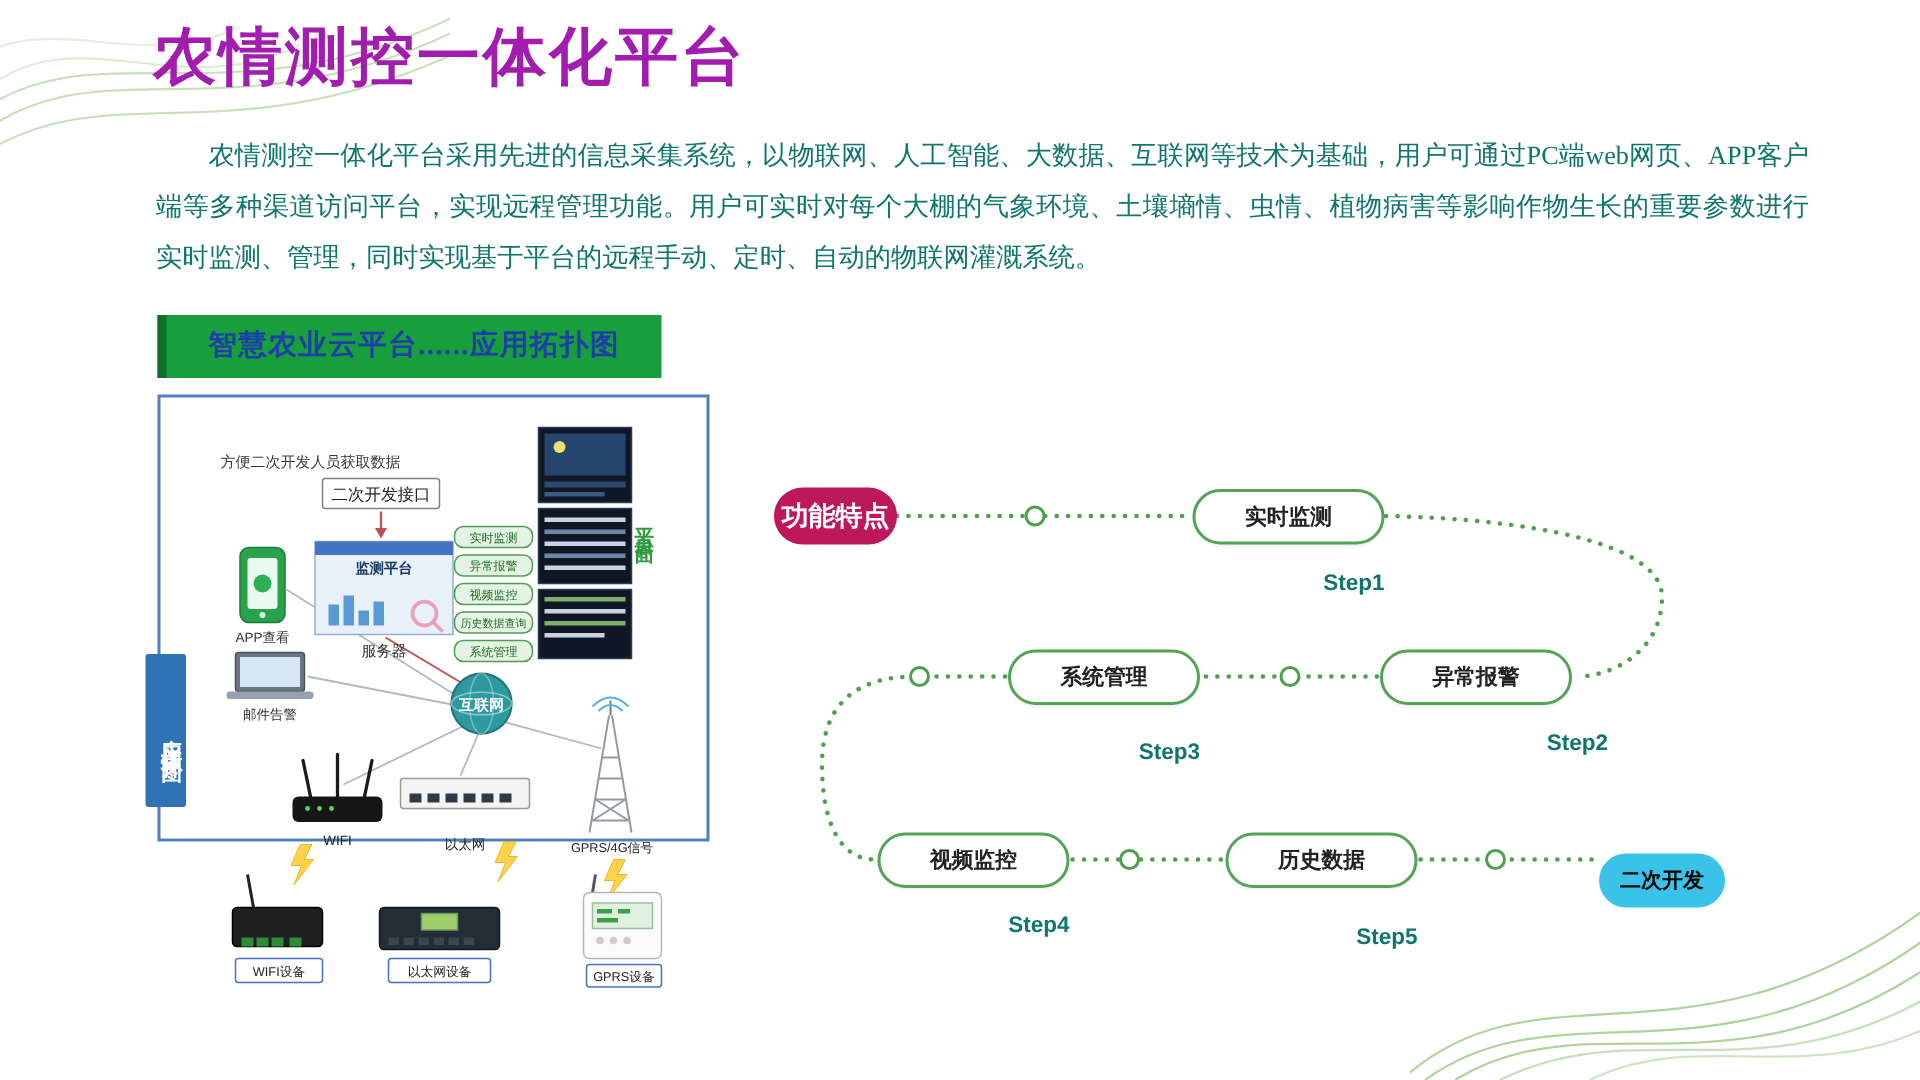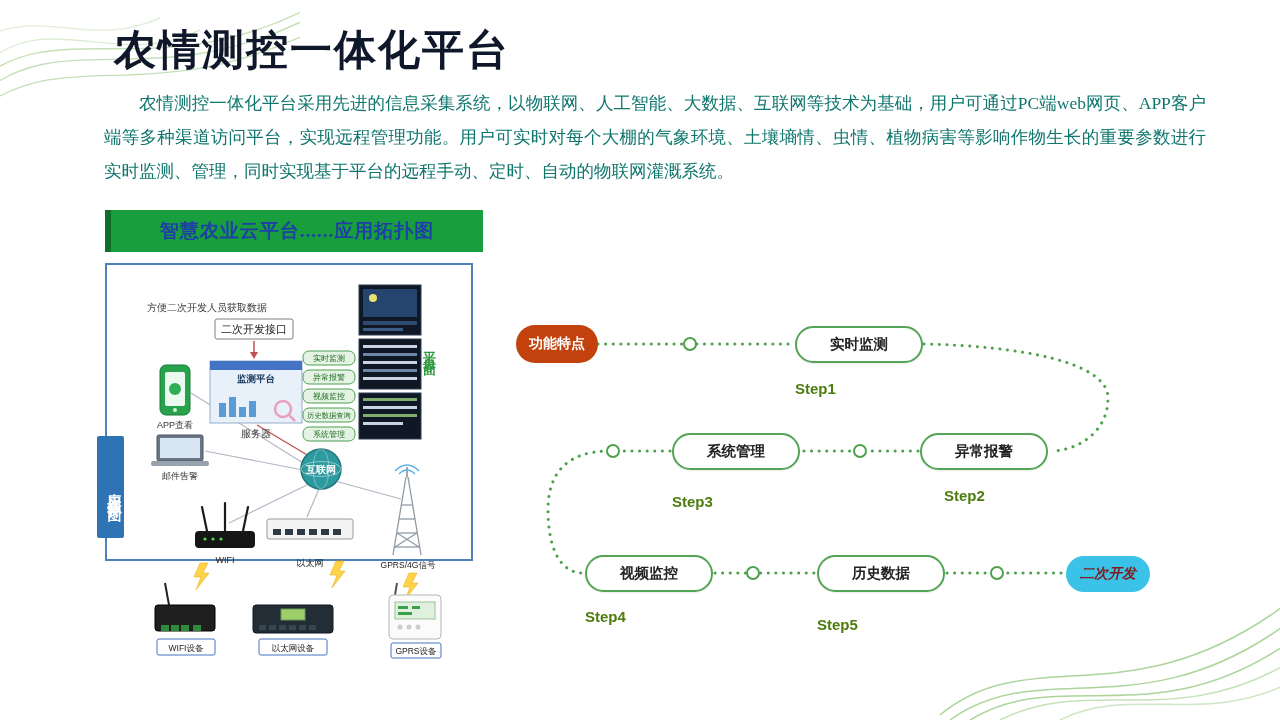--- a/index.html
+++ b/index.html
@@ -2,29 +2,29 @@
 <html><head>
 <meta charset="utf-8">
 <style>
   html,body{margin:0;padding:0;background:#fff;}
   .slide{position:relative;width:1280px;height:720px;background:#ffffff;overflow:hidden;
          font-family:"Liberation Sans",sans-serif;}
   .deco{position:absolute;pointer-events:none;}
   .deco-tl{left:0;top:0;}
   .deco-br{right:0;bottom:0;}
 
-  .title{position:absolute;left:102px;top:10px;margin:12px;
-         font-family:"Liberation Serif",serif;font-size:42px;font-weight:bold;color:#0f172a;
+  .title{position:absolute;left:102px;top:10px;margin:0;
+         font-family:"Liberation Serif",serif;font-size:42px;font-weight:bold;color:#a21caf;
          letter-spacing:2px;}
 
   .intro{position:absolute;left:104px;top:86px;width:1102px;margin:0;
          font-family:"Liberation Serif",serif;font-size:17.5px;line-height:34px;
          color:#0f766e;text-indent:2em;text-align:justify;}
 
-  .topo-header{position:absolute;left:105px;top:210px;width:378px;height:42px;box-sizing:border-box;
+  .topo-header{position:absolute;left:105px;top:210px;width:336px;height:42px;box-sizing:border-box;
          background:#189e3c;border-left:6px solid #0e6e2a;
          color:#1e3fa8;font-family:"Liberation Serif",serif;font-weight:bold;font-size:19px;
          text-align:center;line-height:42px;letter-spacing:1px;}
 
   .topo-box{position:absolute;left:105px;top:263px;width:368px;height:298px;box-sizing:border-box;
          border:2px solid #4f81bd;background:#fff;}
   .topo-svg{position:absolute;left:0;top:0;width:364px;height:414px;}
 
   .v-label{writing-mode:vertical-rl;text-orientation:upright;}
   .platform-ui{position:absolute;left:313px;top:76px;font-size:13px;font-weight:bold;
@@ -32,23 +32,23 @@
   .side-label{position:absolute;left:97px;top:436px;width:27px;height:102px;box-sizing:border-box;
          background:#2e74b5;color:#fff;font-size:14px;font-weight:bold;letter-spacing:4px;
          text-align:center;padding-top:7px;border-radius:2px;}
 
   .flow{position:absolute;left:500px;top:300px;width:680px;height:340px;}
   .connectors{position:absolute;left:0;top:0;width:680px;height:340px;}
   .pill{position:absolute;display:flex;align-items:center;justify-content:center;
         border-radius:19px;font-weight:bold;box-sizing:border-box;}
   .step-pill{width:128px;height:37px;background:#fff;border:2px solid #54a456;color:#222;
         font-size:14.5px;box-shadow:0 1px 2px rgba(0,0,0,0.08);}
-  .start-pill{left:16px;top:25px;width:82px;height:38px;background:#c2410c;color:#fff;font-size:14px;}
-  .end-pill{left:566px;top:256px;width:84px;height:36px;background:#3bc2e8;color:#7f1d1d;font-size:14px;font-style:italic;}
-  .step-label{position:absolute;width:128px;text-align:left;font-size:15px;font-weight:bold;color:#4d7c0f;}
+  .start-pill{left:16px;top:25px;width:82px;height:38px;background:#be185d;color:#fff;font-size:18px;}
+  .end-pill{left:566px;top:269px;width:84px;height:36px;background:#3bc2e8;color:#000000;font-size:14px;}
+  .step-label{position:absolute;width:128px;text-align:right;font-size:15px;font-weight:bold;color:#0f766e;}
 </style>
 </head>
 <body>
 
 <div class="slide">
 
   <svg class="deco deco-tl" width="300" height="110" viewBox="0 0 300 110">
     <g fill="none" stroke="#b7d8a5" stroke-width="1.4" opacity="0.8">
       <path d="M-20 95 C 60 25, 150 95, 305 20"></path>
       <path d="M-20 80 C 55 15, 155 85, 305 10"></path>

